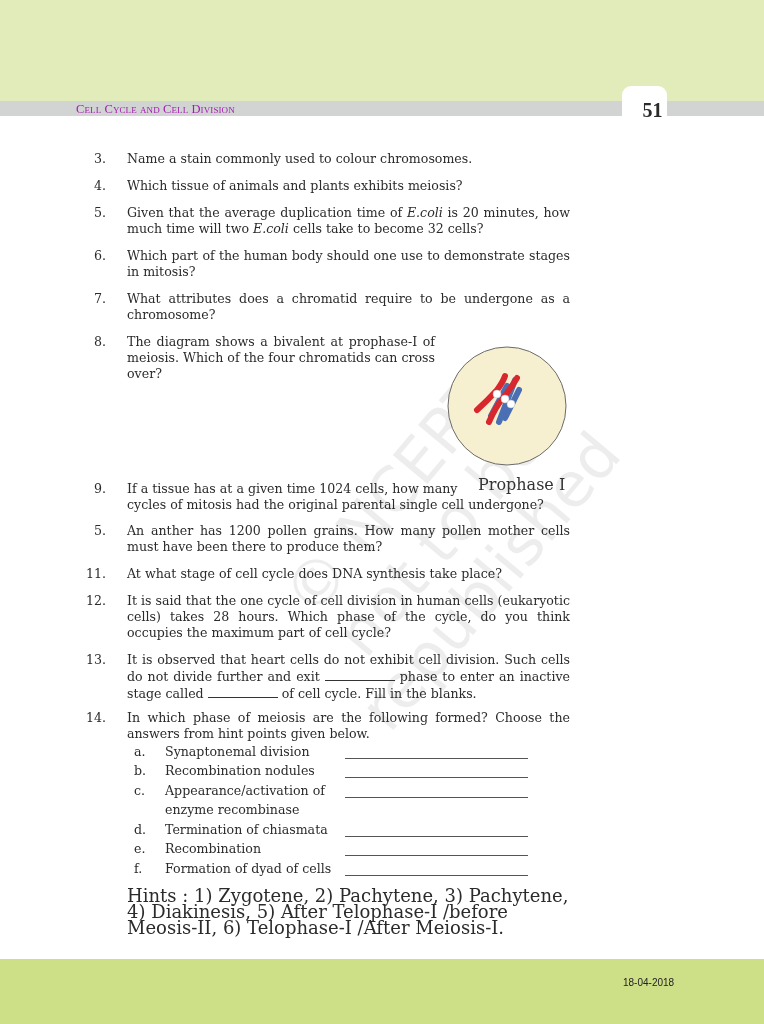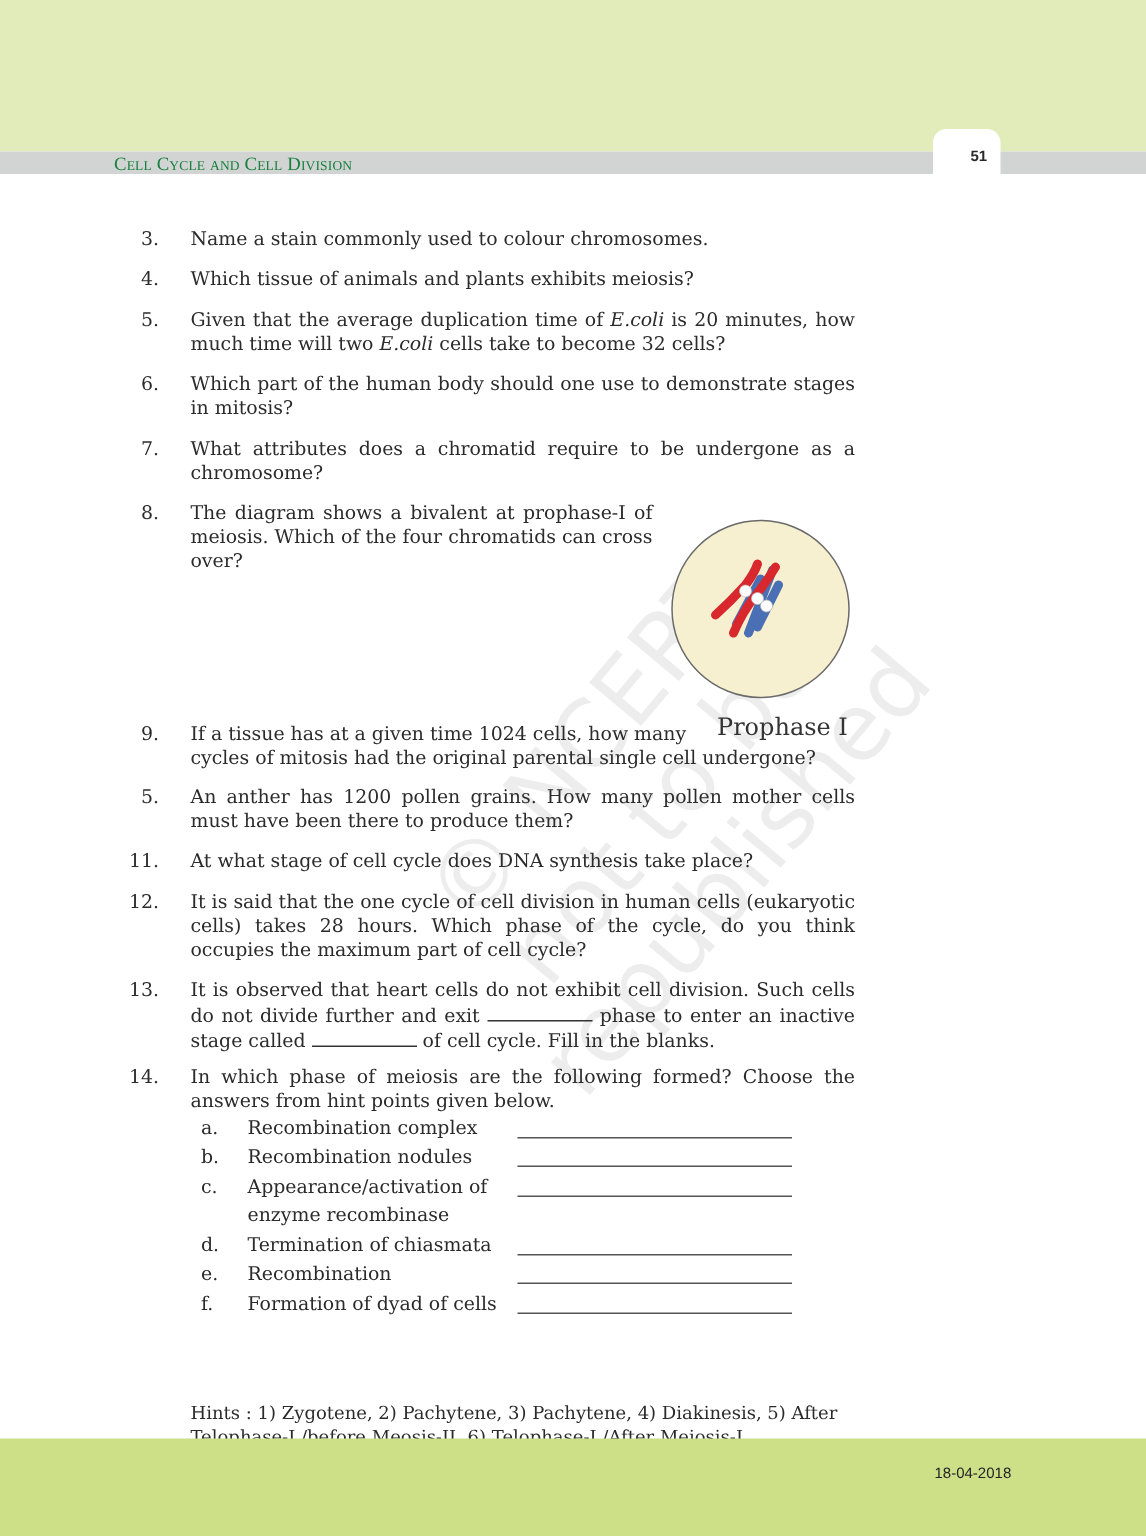--- a/index.html
+++ b/index.html
@@ -6,30 +6,30 @@
   body {
     width: 764px; height: 1024px; position: relative; overflow: hidden;
     background: #ffffff;
     font-family: "DejaVu Serif", "Liberation Serif", serif;
     color: #2b2b2b;
   }
   .top-band { position: absolute; left: 0; top: 0; width: 764px; height: 101px; background: #e2ecbb; }
   .gray-band { position: absolute; left: 0; top: 101px; width: 764px; height: 15px; background: #d2d3d3; }
   .running-head {
     position: absolute; left: 76px; top: 101px; height: 15px; line-height: 16px;
-    font-family: "Liberation Serif", serif; font-size: 12.5px; color: #15803d;
+    font-family: "Liberation Serif", serif; font-size: 12.5px; color: #a21caf;
     font-variant: small-caps; letter-spacing: 0.1px;
   }
   .page-tab {
     position: absolute; left: 622px; top: 86px; width: 45px; height: 30px;
     background: #ffffff; border-radius: 9px 9px 0 0;
   }
   .page-number {
     position: absolute; left: 622px; top: 99px; width: 61px; text-align: center;
-    font-family: Liberation Sans, sans-serif; font-weight: bold; font-size: 10px; color: #2a2a2a;
+    font-family: Liberation Serif, serif; font-weight: bold; font-size: 20px; color: #2a2a2a;
   }
   .bottom-band { position: absolute; left: 0; top: 959px; width: 764px; height: 65px; background: #cddf87; }
   .footer-date {
     position: absolute; left: 623px; top: 977px;
     font-family: "Liberation Sans", sans-serif; font-size: 10px; color: #222;
   }
 
   .q { position: absolute; left: 0; width: 764px; font-size: 12.6px; line-height: 16px; }
   .q .num { position: absolute; left: 86px; width: 20px; text-align: right; }
   .q .text { position: absolute; left: 127px; width: 443px; text-align: justify; }
@@ -43,21 +43,21 @@
   .diagram-caption {
     position: absolute; left: 478px; top: 475px; font-size: 16px;
     font-family: "DejaVu Serif", serif; color: #333;
   }
 
   .sub { position: absolute; font-size: 12.6px; line-height: 16px; }
   .sub .letter { position: absolute; left: 134px; width: 14px; }
   .sub .stext { position: absolute; left: 165px; white-space: nowrap; }
   .answer-line { position: absolute; left: 345px; width: 183px; height: 0; border-top: 1px solid #555; }
 
-  .hints { position: absolute; left: 127px; top: 888px; width: 450px; font-size: 12px; line-height: 16px; color: #2b2b2b; margin-top: 46px; }
+  .hints { position: absolute; left: 127px; top: 888px; width: 450px; font-size: 18px; line-height: 16px; color: #2b2b2b; }
 
   .watermark {
     position: absolute; left: 130px; top: 440px; width: 620px;
     transform: rotate(-50deg); transform-origin: center;
     font-family: "DejaVu Sans", sans-serif; color: rgba(190,190,190,0.28);
     font-size: 62px; line-height: 66px; text-align: center; pointer-events: none;
   }
 </style>
 </head>
 <body>
@@ -142,21 +142,21 @@
   <span class="text"><span>It is observed that heart cells do not exhibit cell division. Such cells do not divide further and exit </span><span class="blank-inline"></span><span> phase to enter an inactive stage called </span><span class="blank-inline"></span><span> of cell cycle.  Fill in the blanks.</span></span>
 </div>
 
 <div class="q" style="top:710px">
   <span class="num">14.</span>
   <span class="text">In which phase of meiosis are the following formed? Choose the answers from hint points given below.</span>
 </div>
 
 <div class="sub" style="top:744px; left:0; width:764px">
   <span class="letter">a.</span>
-  <span class="stext">Recombination complex</span>
+  <span class="stext">Synaptonemal division</span>
 </div>
 <div class="answer-line" style="top:758px"></div>
 
 <div class="sub" style="top:763px; left:0; width:764px">
   <span class="letter">b.</span>
   <span class="stext">Recombination nodules</span>
 </div>
 <div class="answer-line" style="top:777px"></div>
 
 <div class="sub" style="top:783px; left:0; width:764px">

